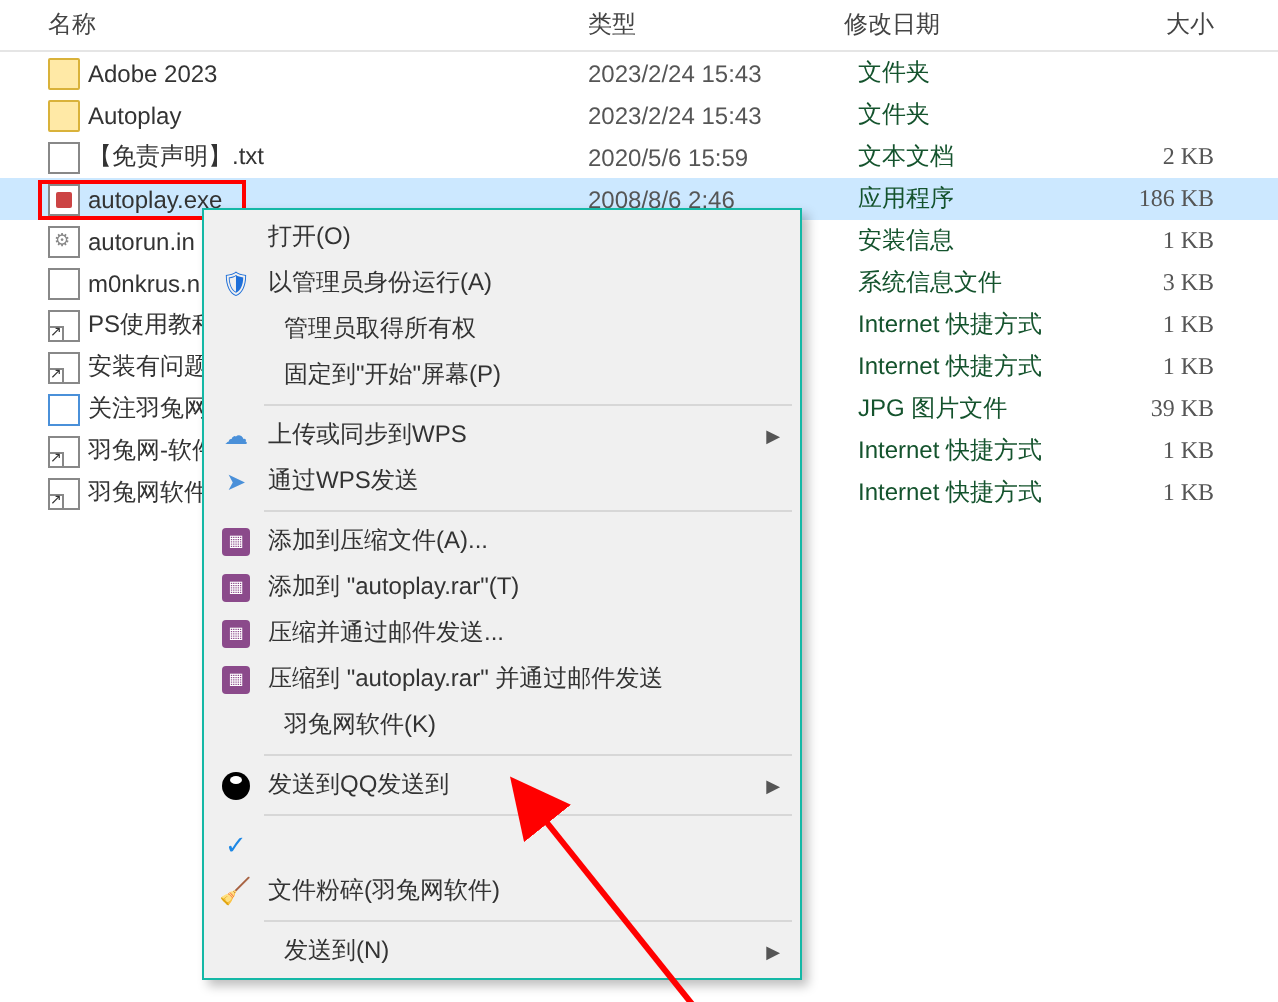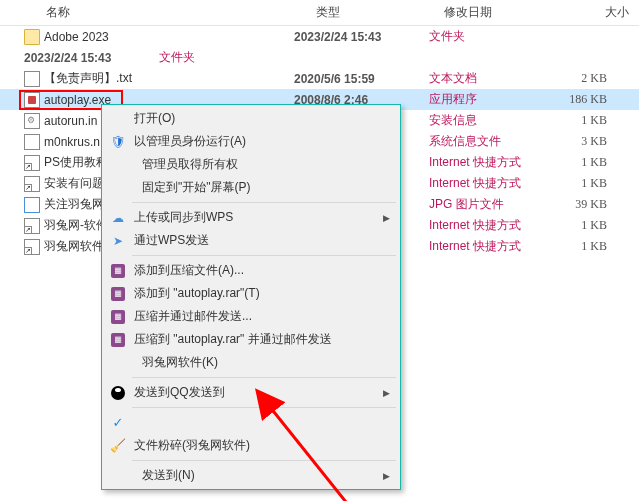--- a/index.html
+++ b/index.html
@@ -1,29 +1,29 @@
 <!DOCTYPE html>
 <html><head>
 <meta charset="utf-8">
 <style>
 * { margin: 0; padding: 0; box-sizing: border-box; font-family: "Microsoft YaHei", sans-serif; }
 body { width: 639px; height: 501px; background: #fff; font-size: 12px; color: #333; overflow: hidden; position: relative; }
-.header { display: flex; height: 26px; align-items: center; border-bottom: 1px solid #e5e5e5; padding-left: 24px; justify-content: flex-end; }
+.header { display: flex; height: 26px; align-items: center; border-bottom: 1px solid #e5e5e5; padding-left: 24px; }
 .header .col { color: #444; }
 .col-name { width: 270px; }
 .col-date { width: 135px; }
 .col-type { width: 128px; }
 .col-size { width: 60px; text-align: right; padding-right: 10px; }
 .filelist { }
 .row { display: flex; height: 21px; align-items: center; padding-left: 24px; }
 .row.selected { background: #cce8ff; }
 .row .cell { white-space: nowrap; overflow: hidden; }
 .cell-name { width: 270px; display: flex; align-items: center; gap: 4px; }
-.cell-date { width: 135px; color: #555; font-weight: bold; }
-.cell-type { width: 128px; color: #be185d; }
+.cell-date { width: 135px; color: #555; }
+.cell-type { width: 128px; color: #14532d; }
 .cell-size { width: 60px; text-align: right; color: #555; padding-right: 10px; font-family: Liberation Serif, serif; }
 .icon { width: 16px; height: 16px; display: inline-flex; align-items: center; justify-content: center; font-size: 11px; flex-shrink: 0; }
 .icon-folder { background: #ffe9a6; border: 1px solid #d9b23a; border-radius: 1px; }
 .icon-txt { background: #fff; border: 1px solid #888; }
 .icon-exe { background: #fff; border: 1px solid #888; position: relative; }
 .icon-exe::after { content: ""; position: absolute; width: 8px; height: 8px; background: #c44; border-radius: 1px; top: 3px; left: 3px; }
 .icon-ini { background: #fff; border: 1px solid #888; position: relative; }
 .icon-ini::after { content: "⚙"; position: absolute; font-size: 9px; top: 1px; left: 2px; color: #888; }
 .icon-sys { background: #fff; border: 1px solid #888; }
 .icon-link { background: #fff; border: 1px solid #888; position: relative; }
@@ -59,20 +59,24 @@
     <div class="row">
       <div class="cell cell-name">
         <span class="icon icon-folder"></span>
         <span>Adobe 2023</span>
       </div>
       <div class="cell cell-date">2023/2/24 15:43</div>
       <div class="cell cell-type">文件夹</div>
       <div class="cell cell-size"></div>
     </div>
     <div class="row">
+      <div class="cell cell-name">
+        <span class="icon icon-folder"></span>
+        <span>Autoplay</span>
+      </div>
       <div class="cell cell-date">2023/2/24 15:43</div>
       <div class="cell cell-type">文件夹</div>
       <div class="cell cell-size"></div>
     </div>
     <div class="row">
       <div class="cell cell-name">
         <span class="icon icon-txt"></span>
         <span>【免责声明】.txt</span>
       </div>
       <div class="cell cell-date">2020/5/6 15:59</div>

